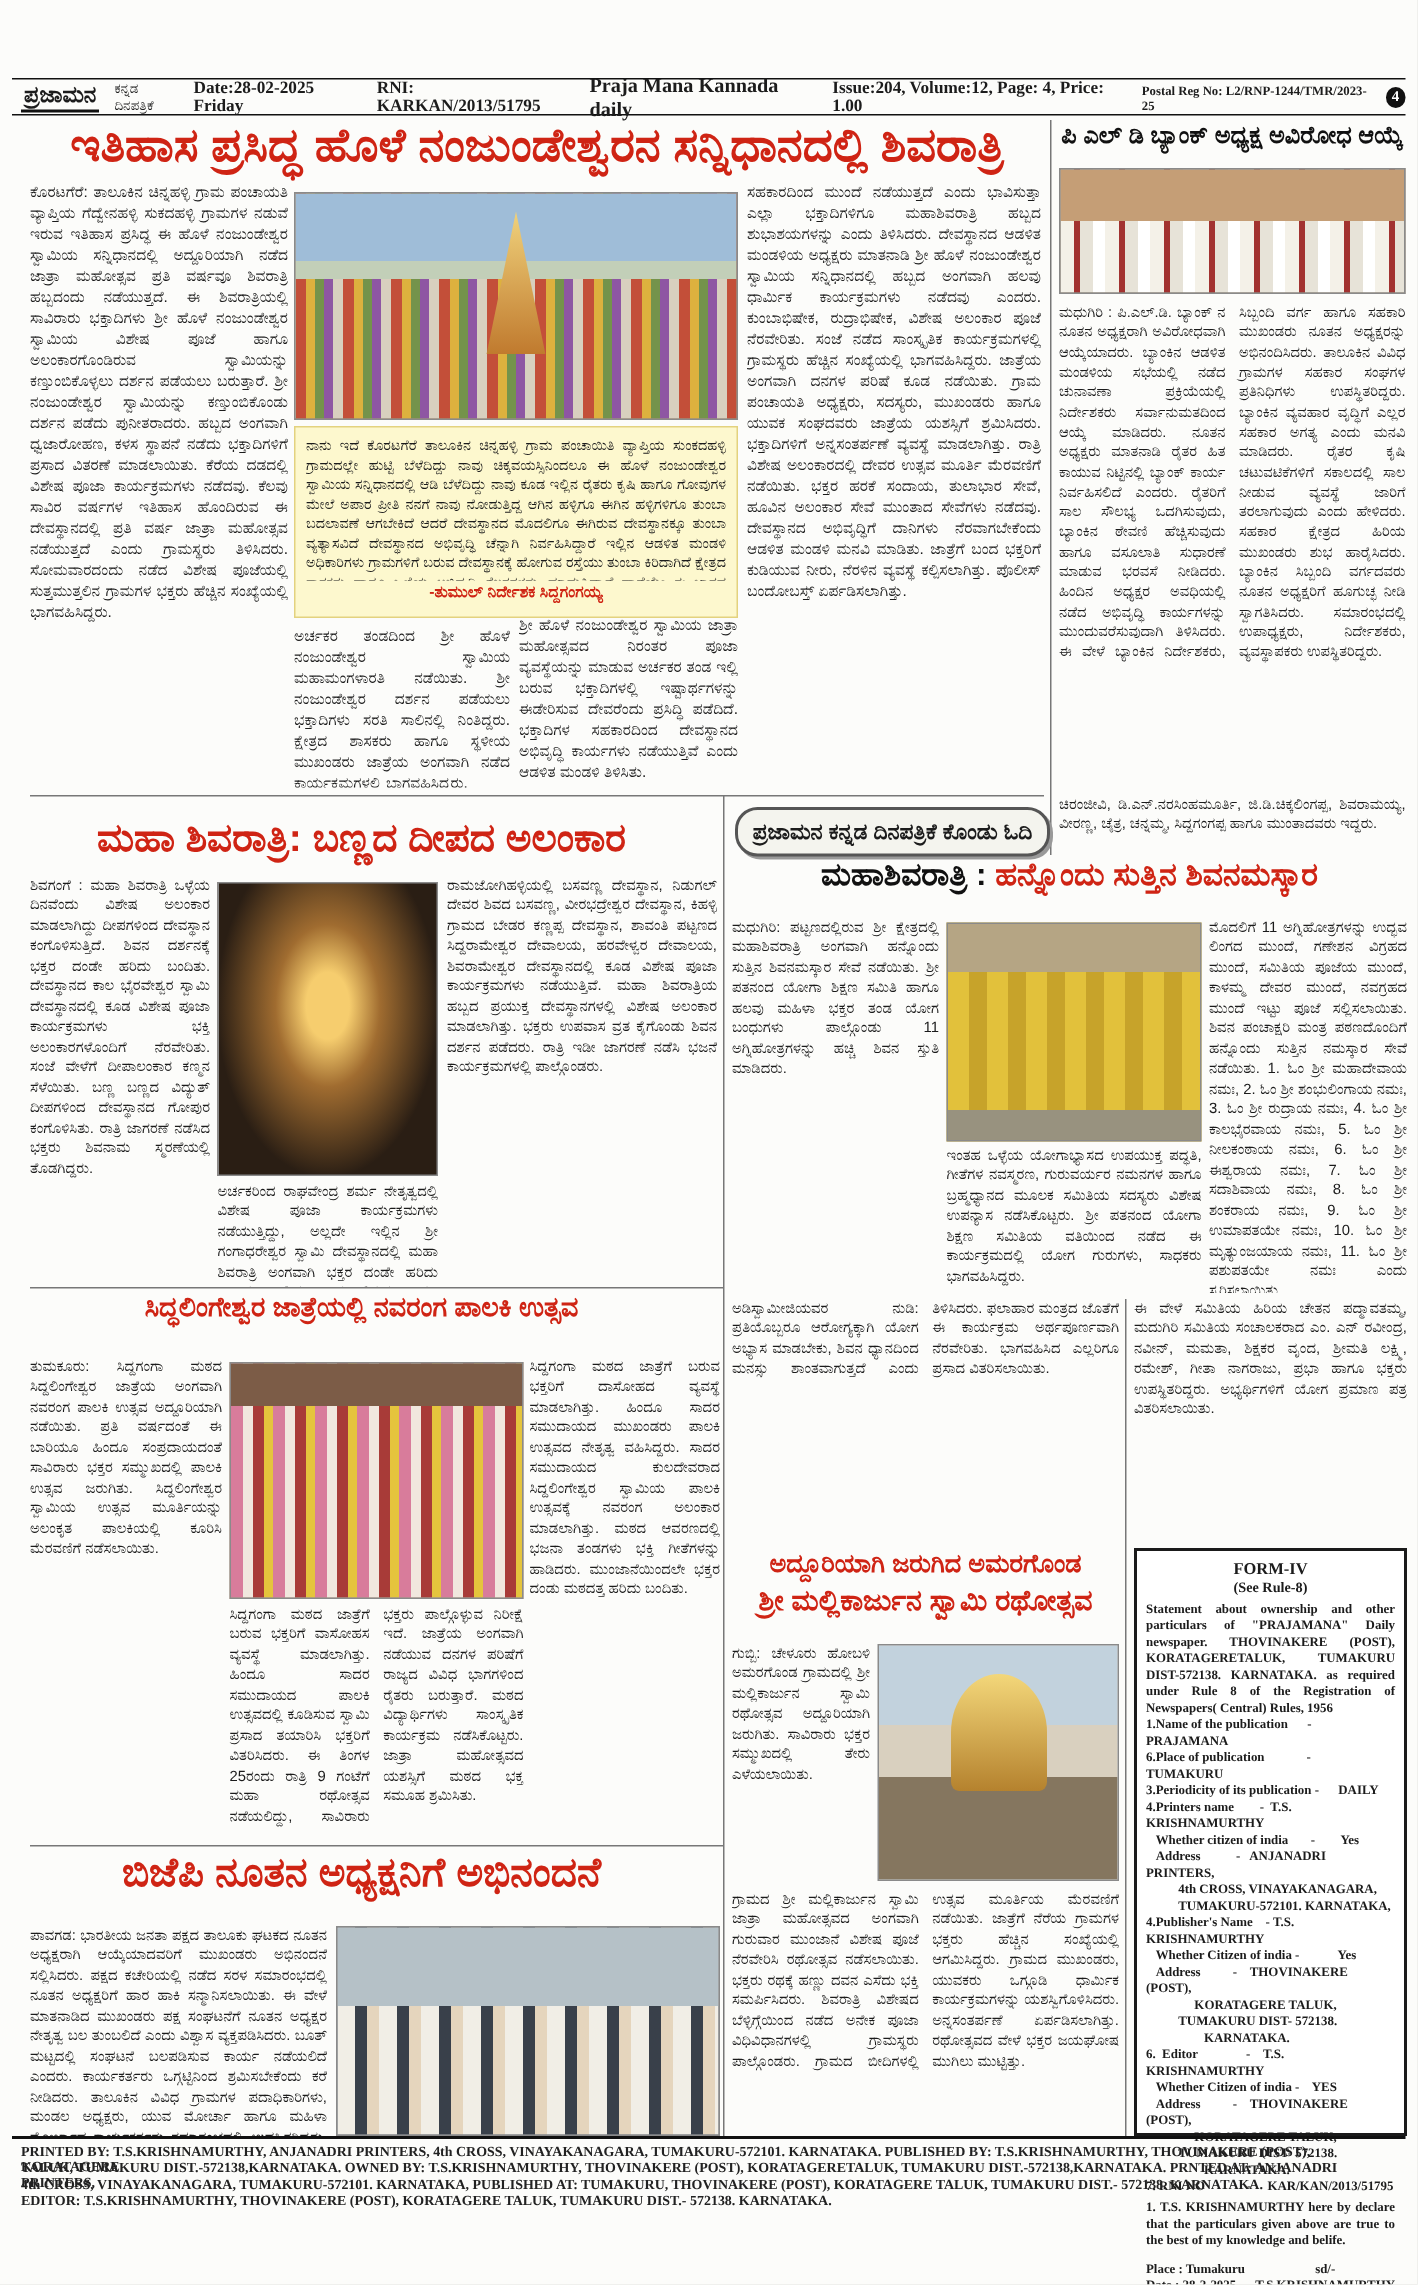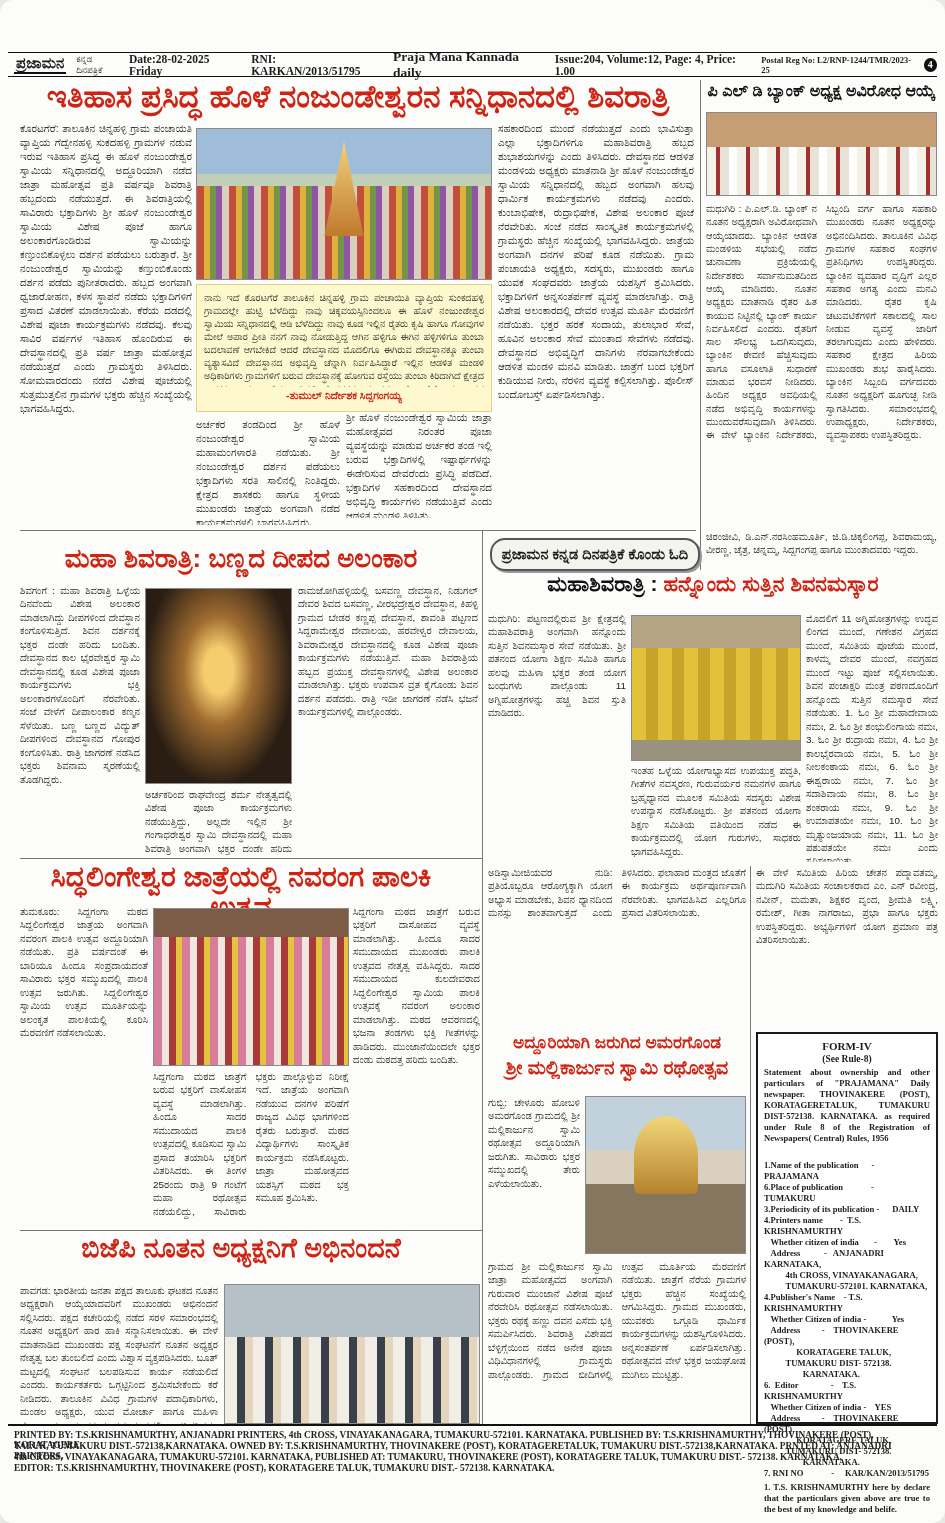--- a/index.html
+++ b/index.html
@@ -1,17 +1,17 @@
 <!DOCTYPE html>
 <html><head>
 <meta charset="utf-8">
 <style>
   html,body{margin:0;padding:0;background:#e8e8e4;}
   #page{position:relative;width:945px;height:1523px;background:#fcfcfa;margin:0 auto;
-        font-family:"Liberation Sans",sans-serif;color:#1c1c1c;overflow:hidden;border-radius:13px;}
+        font-family:"Liberation Sans",sans-serif;color:#1c1c1c;overflow:hidden;}
   .abs{position:absolute;}
   
   #masthead{position:absolute;left:8px;top:52px;width:929px;height:23px;
     border-top:1.5px solid #111;border-bottom:1.5px solid #111;
     display:flex;align-items:center;gap:10px;font-family:"Liberation Serif",serif;}
   .mh-logo{font-weight:bold;font-size:15px;border-bottom:2px solid #111;padding:0 2px;margin-left:6px;}
   .mh-sub{font-size:9px;}
   .mh-item{font-size:11.5px;font-weight:bold;}
   .mh-small{font-size:8.5px;font-weight:bold;}
   .mh-paper{font-size:13.5px;font-weight:bold;}
@@ -57,21 +57,21 @@
     background-color:#78828a;}
   
   #quote-box{background:#fdf8ce;border:1px solid #e3d27f;padding:6px 7px;box-sizing:border-box;}
   .quote-sign{color:#cf2414;font-weight:bold;text-align:center;font-size:10.5px;margin-top:2px;}
   #read-box{border:2px solid #555;border-radius:15px;background:#f4f4ee;display:flex;
     align-items:center;justify-content:center;font-weight:bold;font-size:14.5px;box-shadow:2px 2px 0 #999;}
   #form4{border:2px solid #1a1a1a;background:#fff;padding:5px 6px;box-sizing:border-box;
     font-family:"Liberation Serif",serif;font-size:8.6px;line-height:1.28;}
   #form4 .f-title{text-align:center;font-weight:bold;font-size:11px;}
   #form4 .f-sub{text-align:center;font-weight:bold;font-size:9.5px;margin-bottom:2px;}
-  #form4 .f-intro{text-align:justify;font-weight:bold;margin-bottom:16px;}
+  #form4 .f-intro{text-align:justify;font-weight:bold;margin-bottom:0;}
   .form-line{white-space:pre-wrap;font-weight:bold;}
   .f-decl{font-weight:bold;text-align:justify;margin-top:3px;}
   .f-bottom{display:flex;justify-content:space-between;margin-top:8px;font-weight:bold;}
   .f-sd{text-align:center;}
   
   #footer-rule{position:absolute;left:8px;top:1424px;width:929px;border-top:2.5px solid #111;}
   .footer-line{position:absolute;left:14px;width:920px;font-family:"Liberation Serif",serif;
     font-size:9.3px;font-weight:bold;color:#222;}
 </style>
 </head>
@@ -134,21 +134,21 @@
   <div class="abs bodytxt" style="left:488px;top:612px;width:138px;height:250px;font-size:9.9px;">ಮಧುಗಿರಿ: ಪಟ್ಟಣದಲ್ಲಿರುವ ಶ್ರೀ ಕ್ಷೇತ್ರದಲ್ಲಿ ಮಹಾಶಿವರಾತ್ರಿ ಅಂಗವಾಗಿ ಹನ್ನೊಂದು ಸುತ್ತಿನ ಶಿವನಮಸ್ಕಾರ ಸೇವೆ ನಡೆಯಿತು. ಶ್ರೀ ಪತನಂದ ಯೋಗಾ ಶಿಕ್ಷಣ ಸಮಿತಿ ಹಾಗೂ ಹಲವು ಮಹಿಳಾ ಭಕ್ತರ ತಂಡ ಯೋಗ ಬಂಧುಗಳು ಪಾಲ್ಗೊಂಡು 11 ಅಗ್ನಿಹೋತ್ರಗಳನ್ನು ಹಚ್ಚಿ ಶಿವನ ಸ್ತುತಿ ಮಾಡಿದರು.</div>
   <div class="photo" id="ph-yellow" style="left:631px;top:615px;width:170px;height:146px;"></div>
   <div class="abs bodytxt" style="left:631px;top:764px;width:170px;height:96px;font-size:9.9px;">ಇಂತಹ ಒಳ್ಳೆಯ ಯೋಗಾಭ್ಯಾಸದ ಉಪಯುಕ್ತ ಪದ್ಧತಿ, ಗೀತೆಗಳ ನವಸ್ಮರಣ, ಗುರುವರ್ಯರ ನಮನಗಳ ಹಾಗೂ ಬ್ರಹ್ಮಧ್ಯಾನದ ಮೂಲಕ ಸಮಿತಿಯ ಸದಸ್ಯರು ವಿಶೇಷ ಉಪನ್ಯಾಸ ನಡೆಸಿಕೊಟ್ಟರು. ಶ್ರೀ ಪತನಂದ ಯೋಗಾ ಶಿಕ್ಷಣ ಸಮಿತಿಯ ವತಿಯಿಂದ ನಡೆದ ಈ ಕಾರ್ಯಕ್ರಮದಲ್ಲಿ ಯೋಗ ಗುರುಗಳು, ಸಾಧಕರು ಭಾಗವಹಿಸಿದ್ದರು.</div>
   <div class="abs bodytxt" style="left:806px;top:612px;width:132px;height:250px;font-size:9.9px;">ಮೊದಲಿಗೆ 11 ಅಗ್ನಿಹೋತ್ರಗಳನ್ನು ಉದ್ಭವ ಲಿಂಗದ ಮುಂದೆ, ಗಣೇಶನ ವಿಗ್ರಹದ ಮುಂದೆ, ಸಮಿತಿಯ ಪೂಜೆಯ ಮುಂದೆ, ಕಾಳಮ್ಮ ದೇವರ ಮುಂದೆ, ನವಗ್ರಹದ ಮುಂದೆ ಇಟ್ಟು ಪೂಜೆ ಸಲ್ಲಿಸಲಾಯಿತು. ಶಿವನ ಪಂಚಾಕ್ಷರಿ ಮಂತ್ರ ಪಠಣದೊಂದಿಗೆ ಹನ್ನೊಂದು ಸುತ್ತಿನ ನಮಸ್ಕಾರ ಸೇವೆ ನಡೆಯಿತು. 1. ಓಂ ಶ್ರೀ ಮಹಾದೇವಾಯ ನಮಃ, 2. ಓಂ ಶ್ರೀ ಶಂಭುಲಿಂಗಾಯ ನಮಃ, 3. ಓಂ ಶ್ರೀ ರುದ್ರಾಯ ನಮಃ, 4. ಓಂ ಶ್ರೀ ಕಾಲಭೈರವಾಯ ನಮಃ, 5. ಓಂ ಶ್ರೀ ನೀಲಕಂಠಾಯ ನಮಃ, 6. ಓಂ ಶ್ರೀ ಈಶ್ವರಾಯ ನಮಃ, 7. ಓಂ ಶ್ರೀ ಸದಾಶಿವಾಯ ನಮಃ, 8. ಓಂ ಶ್ರೀ ಶಂಕರಾಯ ನಮಃ, 9. ಓಂ ಶ್ರೀ ಉಮಾಪತಯೇ ನಮಃ, 10. ಓಂ ಶ್ರೀ ಮೃತ್ಯುಂಜಯಾಯ ನಮಃ, 11. ಓಂ ಶ್ರೀ ಪಶುಪತಯೇ ನಮಃ ಎಂದು ಸ್ಮರಿಸಲಾಯಿತು.</div>
 
   <div class="abs bodytxt two-col" style="left:488px;top:866px;width:258px;height:160px;font-size:9.9px;">ಅಡಿಸ್ವಾಮೀಜಿಯವರ ನುಡಿ: ಪ್ರತಿಯೊಬ್ಬರೂ ಆರೋಗ್ಯಕ್ಕಾಗಿ ಯೋಗ ಅಭ್ಯಾಸ ಮಾಡಬೇಕು, ಶಿವನ ಧ್ಯಾನದಿಂದ ಮನಸ್ಸು ಶಾಂತವಾಗುತ್ತದೆ ಎಂದು ತಿಳಿಸಿದರು. ಫಲಾಹಾರ ಮಂತ್ರದ ಜೊತೆಗೆ ಈ ಕಾರ್ಯಕ್ರಮ ಅರ್ಥಪೂರ್ಣವಾಗಿ ನೆರವೇರಿತು. ಭಾಗವಹಿಸಿದ ಎಲ್ಲರಿಗೂ ಪ್ರಸಾದ ವಿತರಿಸಲಾಯಿತು.</div>
   <div class="abs bodytxt" style="left:756px;top:866px;width:182px;height:160px;font-size:9.9px;">ಈ ವೇಳೆ ಸಮಿತಿಯ ಹಿರಿಯ ಚೇತನ ಪದ್ಮಾವತಮ್ಮ, ಮದುಗಿರಿ ಸಮಿತಿಯ ಸಂಚಾಲಕರಾದ ಎಂ. ಎನ್ ರವೀಂದ್ರ, ನವೀನ್, ಮಮತಾ, ಶಿಕ್ಷಕರ ವೃಂದ, ಶ್ರೀಮತಿ ಲಕ್ಷ್ಮಿ, ರಮೇಶ್, ಗೀತಾ ನಾಗರಾಜು, ಪ್ರಭಾ ಹಾಗೂ ಭಕ್ತರು ಉಪಸ್ಥಿತರಿದ್ದರು. ಅಭ್ಯರ್ಥಿಗಳಿಗೆ ಯೋಗ ಪ್ರಮಾಣ ಪತ್ರ ವಿತರಿಸಲಾಯಿತು.</div>
 
   <div class="hrule" style="left:20px;top:858px;width:462px;"></div>
 
-  <div class="abs hl-red" style="left:22px;top:862px;width:438px;font-size:28px;">ಸಿದ್ಧಲಿಂಗೇಶ್ವರ ಜಾತ್ರೆಯಲ್ಲಿ ನವರಂಗ ಪಾಲಕಿ ಉತ್ಸವ</div>
+  <div class="abs hl-red" style="left:22px;top:862px;width:438px;font-size:18px;">ಸಿದ್ಧಲಿಂಗೇಶ್ವರ ಜಾತ್ರೆಯಲ್ಲಿ ನವರಂಗ ಪಾಲಕಿ ಉತ್ಸವ</div>
   <div class="abs bodytxt" style="left:20px;top:905px;width:128px;height:322px;font-size:9.9px;">ತುಮಕೂರು: ಸಿದ್ದಗಂಗಾ ಮಠದ ಸಿದ್ದಲಿಂಗೇಶ್ವರ ಜಾತ್ರೆಯ ಅಂಗವಾಗಿ ನವರಂಗ ಪಾಲಕಿ ಉತ್ಸವ ಅದ್ದೂರಿಯಾಗಿ ನಡೆಯಿತು. ಪ್ರತಿ ವರ್ಷದಂತೆ ಈ ಬಾರಿಯೂ ಹಿಂದೂ ಸಂಪ್ರದಾಯದಂತೆ ಸಾವಿರಾರು ಭಕ್ತರ ಸಮ್ಮುಖದಲ್ಲಿ ಪಾಲಕಿ ಉತ್ಸವ ಜರುಗಿತು. ಸಿದ್ದಲಿಂಗೇಶ್ವರ ಸ್ವಾಮಿಯ ಉತ್ಸವ ಮೂರ್ತಿಯನ್ನು ಅಲಂಕೃತ ಪಾಲಕಿಯಲ್ಲಿ ಕೂರಿಸಿ ಮೆರವಣಿಗೆ ನಡೆಸಲಾಯಿತು.</div>
   <div class="photo" id="ph-palaki" style="left:153px;top:908px;width:196px;height:158px;"></div>
   <div class="abs bodytxt two-col" style="left:153px;top:1070px;width:196px;height:157px;font-size:9.9px;">ಸಿದ್ದಗಂಗಾ ಮಠದ ಜಾತ್ರೆಗೆ ಬರುವ ಭಕ್ತರಿಗೆ ವಾಸೋಹಸ ವ್ಯವಸ್ಥೆ ಮಾಡಲಾಗಿತ್ತು. ಹಿಂದೂ ಸಾದರ ಸಮುದಾಯದ ಪಾಲಕಿ ಉತ್ಸವದಲ್ಲಿ ಕೂಡಿಸುವ ಸ್ವಾಮಿ ಪ್ರಸಾದ ತಯಾರಿಸಿ ಭಕ್ತರಿಗೆ ವಿತರಿಸಿದರು. ಈ ತಿಂಗಳ 25ರಂದು ರಾತ್ರಿ 9 ಗಂಟೆಗೆ ಮಹಾ ರಥೋತ್ಸವ ನಡೆಯಲಿದ್ದು, ಸಾವಿರಾರು ಭಕ್ತರು ಪಾಲ್ಗೊಳ್ಳುವ ನಿರೀಕ್ಷೆ ಇದೆ. ಜಾತ್ರೆಯ ಅಂಗವಾಗಿ ನಡೆಯುವ ದನಗಳ ಪರಿಷೆಗೆ ರಾಜ್ಯದ ವಿವಿಧ ಭಾಗಗಳಿಂದ ರೈತರು ಬರುತ್ತಾರೆ. ಮಠದ ವಿದ್ಯಾರ್ಥಿಗಳು ಸಾಂಸ್ಕೃತಿಕ ಕಾರ್ಯಕ್ರಮ ನಡೆಸಿಕೊಟ್ಟರು. ಜಾತ್ರಾ ಮಹೋತ್ಸವದ ಯಶಸ್ಸಿಗೆ ಮಠದ ಭಕ್ತ ಸಮೂಹ ಶ್ರಮಿಸಿತು.</div>
   <div class="abs bodytxt" style="left:353px;top:905px;width:127px;height:322px;font-size:9.9px;">ಸಿದ್ದಗಂಗಾ ಮಠದ ಜಾತ್ರೆಗೆ ಬರುವ ಭಕ್ತರಿಗೆ ದಾಸೋಹದ ವ್ಯವಸ್ಥೆ ಮಾಡಲಾಗಿತ್ತು. ಹಿಂದೂ ಸಾದರ ಸಮುದಾಯದ ಮುಖಂಡರು ಪಾಲಕಿ ಉತ್ಸವದ ನೇತೃತ್ವ ವಹಿಸಿದ್ದರು. ಸಾದರ ಸಮುದಾಯದ ಕುಲದೇವರಾದ ಸಿದ್ದಲಿಂಗೇಶ್ವರ ಸ್ವಾಮಿಯ ಪಾಲಕಿ ಉತ್ಸವಕ್ಕೆ ನವರಂಗ ಅಲಂಕಾರ ಮಾಡಲಾಗಿತ್ತು. ಮಠದ ಆವರಣದಲ್ಲಿ ಭಜನಾ ತಂಡಗಳು ಭಕ್ತಿ ಗೀತೆಗಳನ್ನು ಹಾಡಿದರು. ಮುಂಜಾನೆಯಿಂದಲೇ ಭಕ್ತರ ದಂಡು ಮಠದತ್ತ ಹರಿದು ಬಂದಿತು.</div>
 
   <div class="abs hl-red" style="left:488px;top:1034px;width:258px;font-size:17px;">ಅದ್ದೂರಿಯಾಗಿ ಜರುಗಿದ ಅಮರಗೊಂಡ</div>
   <div class="abs hl-red" style="left:488px;top:1058px;width:258px;font-size:19px;">ಶ್ರೀ ಮಲ್ಲಿಕಾರ್ಜುನ ಸ್ವಾಮಿ ರಥೋತ್ಸವ</div>
   <div class="abs bodytxt" style="left:488px;top:1096px;width:92px;height:158px;font-size:9.9px;">ಗುಬ್ಬಿ: ಚೇಳೂರು ಹೋಬಳಿ ಅಮರಗೊಂಡ ಗ್ರಾಮದಲ್ಲಿ ಶ್ರೀ ಮಲ್ಲಿಕಾರ್ಜುನ ಸ್ವಾಮಿ ರಥೋತ್ಸವ ಅದ್ದೂರಿಯಾಗಿ ಜರುಗಿತು. ಸಾವಿರಾರು ಭಕ್ತರ ಸಮ್ಮುಖದಲ್ಲಿ ತೇರು ಎಳೆಯಲಾಯಿತು.</div>
   <div class="photo" id="ph-rath" style="left:585px;top:1096px;width:161px;height:158px;">
     <div class="dome"></div>
@@ -159,21 +159,21 @@
 
   <div class="abs" id="form4" style="left:756px;top:1032px;width:182px;height:392px;">
     <div class="f-title">FORM-IV</div>
     <div class="f-sub">(See Rule-8)</div>
     <div class="f-intro">Statement about ownership and other particulars of "PRAJAMANA" Daily newspaper. THOVINAKERE (POST), KORATAGERETALUK, TUMAKURU DIST-572138. KARNATAKA. as required under Rule 8 of the Registration of Newspapers( Central) Rules, 1956</div>
     <div class="form-line">1.Name of the publication      -   PRAJAMANA</div>
     <div class="form-line">6.Place of publication             -   TUMAKURU</div>
     <div class="form-line">3.Periodicity of its publication -      DAILY</div>
     <div class="form-line">4.Printers name        -  T.S. KRISHNAMURTHY</div>
     <div class="form-line">   Whether citizen of india       -        Yes</div>
-    <div class="form-line">   Address           -   ANJANADRI KARNATAKA,</div>
+    <div class="form-line">   Address           -   ANJANADRI PRINTERS,</div>
     <div class="form-line">          4th CROSS, VINAYAKANAGARA,</div>
     <div class="form-line">          TUMAKURU-572101. KARNATAKA,</div>
     <div class="form-line">4.Publisher's Name    - T.S. KRISHNAMURTHY</div>
     <div class="form-line">   Whether Citizen of india -            Yes</div>
     <div class="form-line">   Address          -    THOVINAKERE (POST),</div>
     <div class="form-line">               KORATAGERE TALUK,</div>
     <div class="form-line">          TUMAKURU DIST- 572138.</div>
     <div class="form-line">                  KARNATAKA.</div>
     <div class="form-line">6.  Editor               -    T.S. KRISHNAMURTHY</div>
     <div class="form-line">   Whether Citizen of india -    YES</div>

